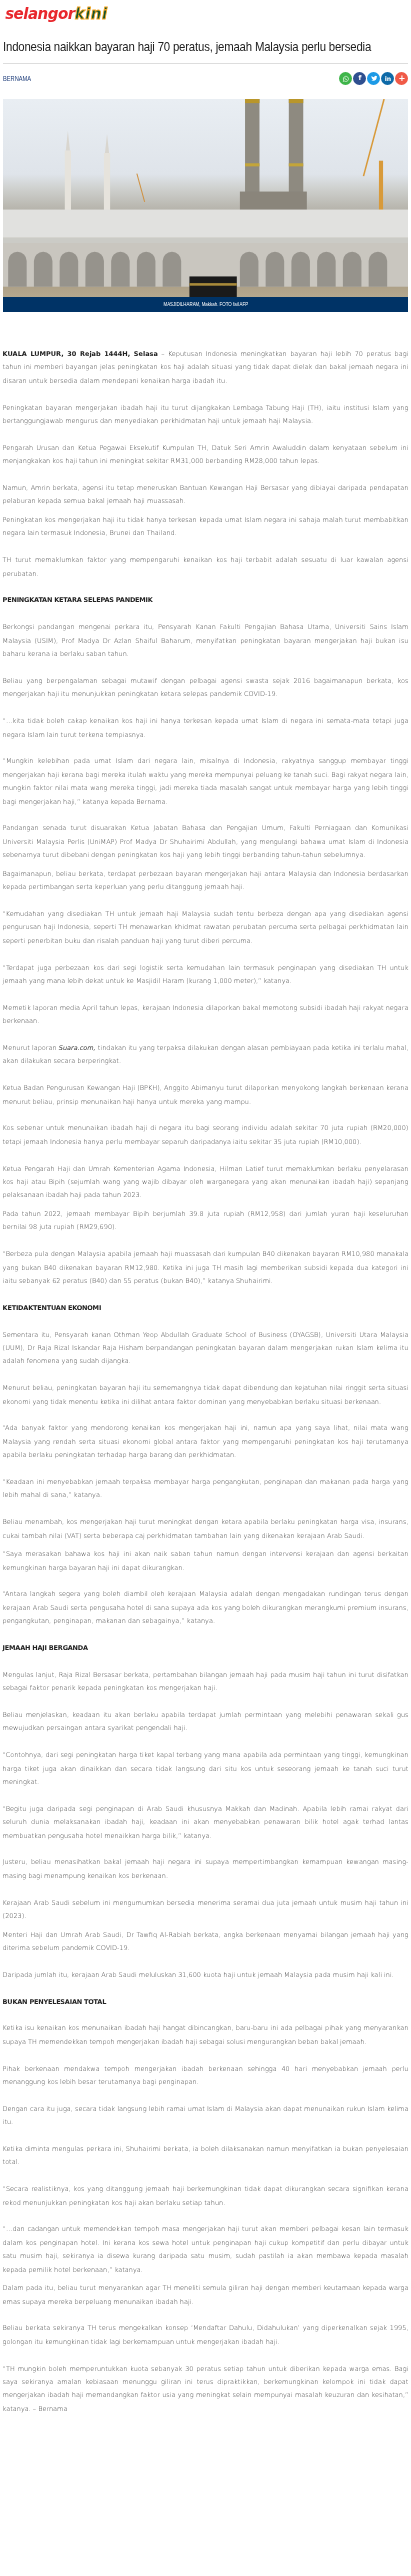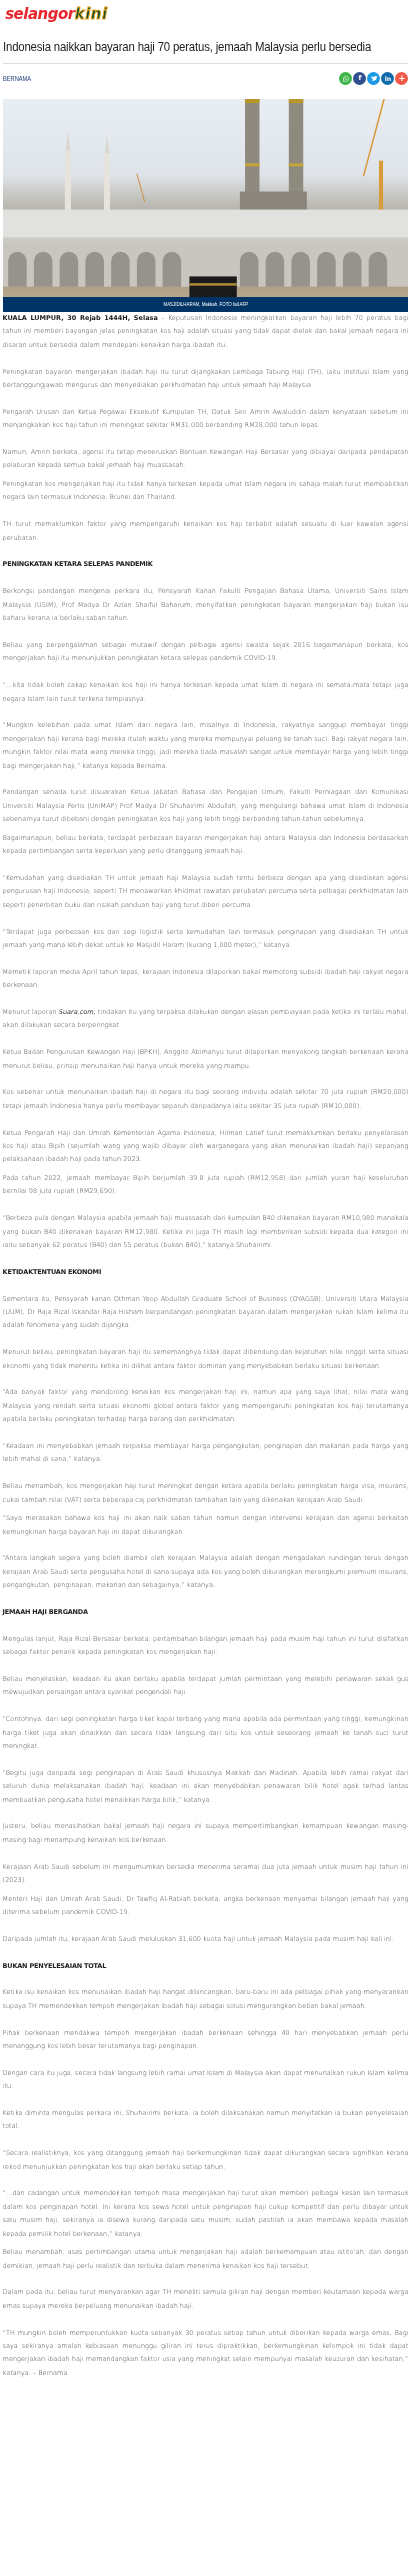--- a/index.html
+++ b/index.html
@@ -44,21 +44,21 @@
       background: linear-gradient(180deg, #e9eef3 0%, #dfe4ea 38%, #cfd1cf 45%, #b8b6ae 55%, #9c9486 68%, #7d7060 80%, #a79a82 90%, #b5a88e 100%);
     }
     .photo svg { position: absolute; left: 0; top: 0; width: 100%; height: 100%; }
     .caption {
       background: #003366; color: #ffffff; text-align: center;
       font-size: 5.2px; height: 15.5px; line-height: 15.5px;
       transform: none;
     }
     .caption span { display: inline-block; transform: scaleX(0.85); }
 
-    .article { }
+    .article { margin-top: 36px; }
     .article p, .article h3 {
       font-family: "DejaVu Sans", sans-serif;
       font-size: 6.5px; line-height: 13.4px; color: #3a3a3a;
       text-align: justify; font-weight: 300;
     }
     .article p { margin-bottom: 13.4px; }
     .article p.tight { margin-bottom: 5.2px; }
     .article h3 { font-weight: bold; text-transform: uppercase; margin: 7.2px 0 13.4px 0; color: #222; letter-spacing: -0.2px; }
     .lead { font-weight: bold; color: #222; }
     em { font-style: italic; }
@@ -216,19 +216,19 @@
 
     <h3>BUKAN PENYELESAIAN TOTAL</h3>
 
     <div>
       <p>Ketika isu kenaikan kos menunaikan ibadah haji hangat dibincangkan, baru-baru ini ada pelbagai pihak yang menyarankan supaya TH memendekkan tempoh mengerjakan ibadah haji sebagai solusi mengurangkan beban bakal jemaah.</p>
       <p>Pihak berkenaan mendakwa tempoh mengerjakan ibadah berkenaan sehingga 40 hari menyebabkan jemaah perlu menanggung kos lebih besar terutamanya bagi penginapan.</p>
       <p>Dengan cara itu juga, secara tidak langsung lebih ramai umat Islam di Malaysia akan dapat menunaikan rukun Islam kelima itu.</p>
       <p>Ketika diminta mengulas perkara ini, Shuhairimi berkata, ia boleh dilaksanakan namun menyifatkan ia bukan penyelesaian total.</p>
       <p>“Secara realistiknya, kos yang ditanggung jemaah haji berkemungkinan tidak dapat dikurangkan secara signifikan kerana rekod menunjukkan peningkatan kos haji akan berlaku setiap tahun.</p>
       <p class="tight">“…dan cadangan untuk memendekkan tempoh masa mengerjakan haji turut akan memberi pelbagai kesan lain termasuk dalam kos penginapan hotel. Ini kerana kos sewa hotel untuk penginapan haji cukup kompetitif dan perlu dibayar untuk satu musim haji, sekiranya ia disewa kurang daripada satu musim, sudah pastilah ia akan membawa kepada masalah kepada pemilik hotel berkenaan,” katanya.</p>
-      <p>Beliau menambah, asas pertimbangan utama untuk mengerjakan haji adalah berkemampuan atau istito’ah, dan dengan demikian, jemaah haji perlu realistik dan terbuka dalam menerima kenaikan kos haji tersebut.</p>
       <p>Dalam pada itu, beliau turut menyarankan agar TH meneliti semula giliran haji dengan memberi keutamaan kepada warga emas supaya mereka berpeluang menunaikan ibadah haji.</p>
+      <p>Beliau berkata sekiranya TH terus mengekalkan konsep ‘Mendaftar Dahulu, Didahulukan’ yang diperkenalkan sejak 1995, golongan itu kemungkinan tidak lagi berkemampuan untuk mengerjakan ibadah haji.</p>
       <p>“TH mungkin boleh memperuntukkan kuota sebanyak 30 peratus setiap tahun untuk diberikan kepada warga emas. Bagi saya sekiranya amalan kebiasaan menunggu giliran ini terus dipraktikkan, berkemungkinan kelompok ini tidak dapat mengerjakan ibadah haji memandangkan faktor usia yang meningkat selain mempunyai  masalah keuzuran dan kesihatan,” katanya. – Bernama</p>
     </div>
   </div>
 </div>
 
 
 </body></html>

